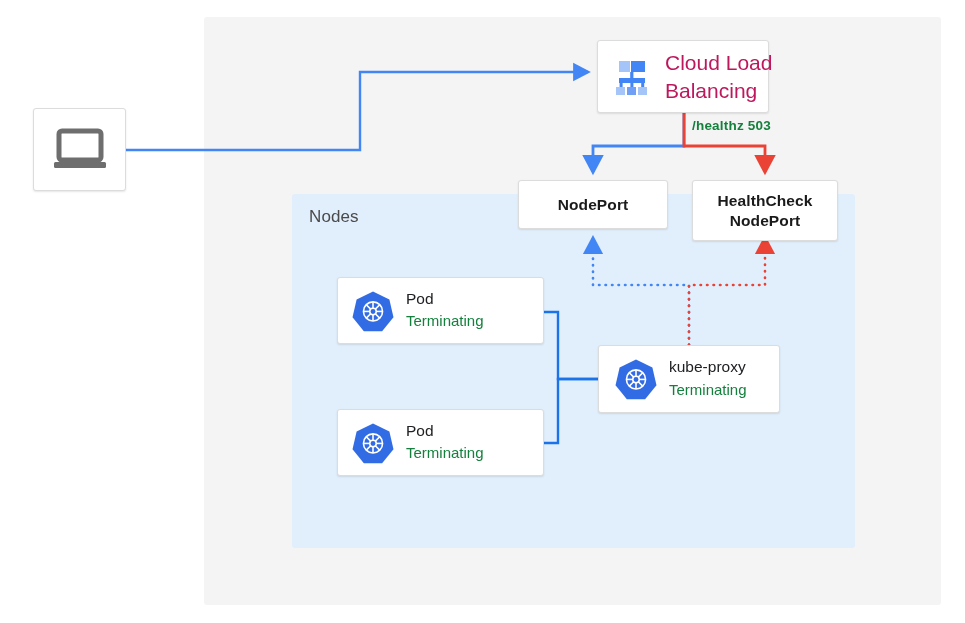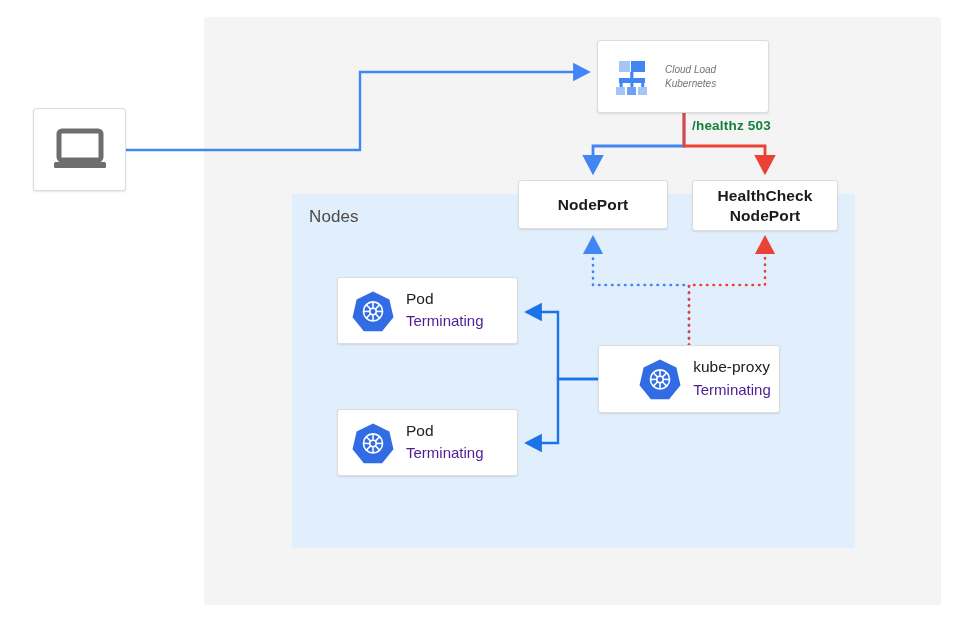--- a/index.html
+++ b/index.html
@@ -72,73 +72,71 @@
   
   .lb-card {
     left: 597px;
     top: 40px;
     width: 172px;
     height: 73px;
     padding-left: 12px;
     gap: 11px;
   }
   .lb-text {
-    font-size: 10px;
-    color: #737373;
+    font-size: 21px;
+    color: #be185d;
     line-height: 1.32;
     white-space: nowrap;
-    font-style: italic;
   }
 
   
   .port-card {
     justify-content: center;
     text-align: center;
   }
   .nodeport-card { left: 518px; top: 180px; width: 150px; height: 49px; }
-  .hcnodeport-card { left: 692px; top: 180px; width: 146px; height: 51px; }
+  .hcnodeport-card { left: 692px; top: 180px; width: 146px; height: 61px; }
   .port-text {
     font-size: 15.5px;
     font-weight: bold;
     color: #1a1a1a;
     line-height: 1.28;
     letter-spacing: 0.1px;
   }
 
   
   .pod-card {
-    width: 181px;
+    width: 207px;
     height: 67px;
     left: 337px;
     padding-left: 14px;
     gap: 12px;
   }
   .pod-a { top: 277px; }
   .pod-b { top: 409px; }
 
   
   .kproxy-card {
     left: 598px;
     top: 345px;
     width: 182px;
     height: 68px;
-    padding-left: 32px;
+    padding-left: 16px;
     gap: 12px;
-    justify-content: center;
   }
 
   .card-title {
     font-size: 15.5px;
     color: #202124;
     line-height: 1.2;
     white-space: nowrap;
   }
   .card-sub {
     font-size: 15px;
-    color: #4c1d95;
+    color: #15803d;
     line-height: 1.25;
     white-space: nowrap;
     margin-top: 4px;
   }
 
   
   .icon-slot { flex: 0 0 auto; display: block; line-height: 0; }
 
   
   .healthz-label {
@@ -235,21 +233,21 @@
         <rect x="20.4" y="28" width="3" height="5" fill="#4285f4"></rect>
         <rect x="31.2" y="28" width="3" height="5" fill="#4285f4"></rect>
 
         <rect x="6" y="32" width="9" height="8" fill="#a5c4f7"></rect>
         <rect x="17" y="32" width="9" height="8" fill="#6fa0f5"></rect>
         <rect x="28" y="32" width="9" height="8" fill="#a5c4f7"></rect>
       </svg>
     </span>
     <div>
       <div class="lb-text">Cloud Load</div>
-      <div class="lb-text">Kubernetes</div>
+      <div class="lb-text">Balancing</div>
     </div>
   </div>
 
   <div class="card port-card nodeport-card">
     <div class="port-text">NodePort</div>
   </div>
 
   <div class="card port-card hcnodeport-card">
     <div>
       <div class="port-text">HealthCheck</div>

